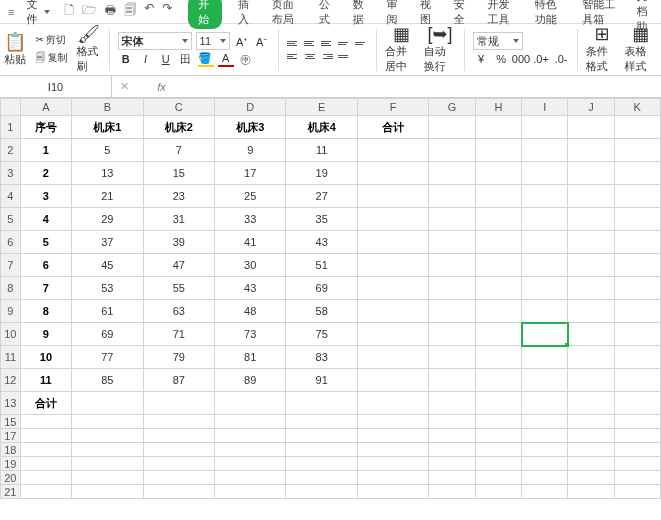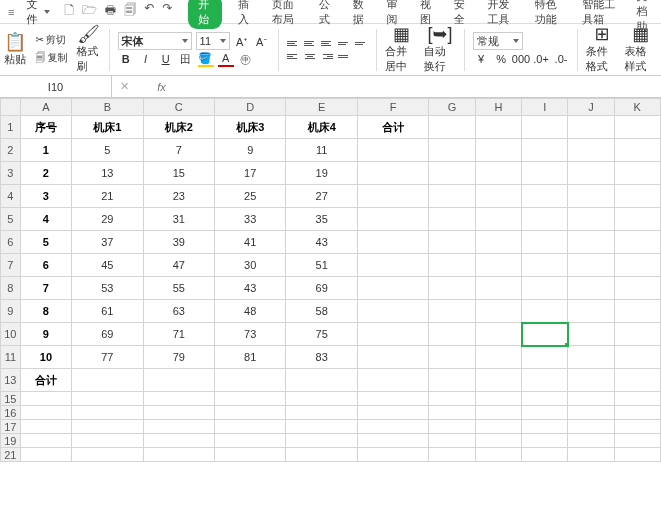--- a/index.html
+++ b/index.html
@@ -410,20 +410,34 @@
           <td class="bAll rowtall">79</td>
           <td class="bAll rowtall">81</td>
           <td class="bAll rowtall">83</td>
           <td class="bAll rowtall"></td>
           <td></td>
           <td></td>
           <td></td>
           <td></td>
           <td></td>
         </tr>
+  <tr>
+          <th class="row-hdr">12</th>
+          <td class="bAll rowtall bold">11</td>
+          <td class="bAll rowtall">85</td>
+          <td class="bAll rowtall">87</td>
+          <td class="bAll rowtall">89</td>
+          <td class="bAll rowtall">91</td>
+          <td class="bAll rowtall"></td>
+          <td></td>
+          <td></td>
+          <td></td>
+          <td></td>
+          <td></td>
+        </tr>
 
   <tr>
           <th class="row-hdr">13</th>
           <td class="bAll rowtall bold">合计</td>
           <td class="bAll rowtall"></td>
           <td class="bAll rowtall"></td>
           <td class="bAll rowtall"></td>
           <td class="bAll rowtall"></td>
           <td class="bAll rowtall"></td>
           <td></td>
@@ -441,49 +455,63 @@
           <td class="rowshort"></td>
           <td class="rowshort"></td>
           <td class="rowshort"></td>
           <td class="rowshort"></td>
           <td class="rowshort"></td>
           <td class="rowshort"></td>
           <td class="rowshort"></td>
           <td class="rowshort"></td>
         </tr>
   <tr>
-          <th class="row-hdr">16</th>
-          <td class="rowshort"></td>
-          <td class="rowshort"></td>
-          <td class="rowshort"></td>
-          <td class="rowshort"></td>
-          <td class="rowshort"></td>
-          <td class="rowshort"></td>
-          <td class="rowshort"></td>
-          <td class="rowshort"></td>
-          <td class="rowshort"></td>
-          <td class="rowshort"></td>
-          <td class="rowshort"></td>
-        </tr>
-  <tr>
           <th class="row-hdr">17</th>
           <td class="rowshort"></td>
           <td class="rowshort"></td>
           <td class="rowshort"></td>
           <td class="rowshort"></td>
           <td class="rowshort"></td>
           <td class="rowshort"></td>
           <td class="rowshort"></td>
           <td class="rowshort"></td>
           <td class="rowshort"></td>
           <td class="rowshort"></td>
           <td class="rowshort"></td>
         </tr>
   <tr>
+          <th class="row-hdr">18</th>
+          <td class="rowshort"></td>
+          <td class="rowshort"></td>
+          <td class="rowshort"></td>
+          <td class="rowshort"></td>
+          <td class="rowshort"></td>
+          <td class="rowshort"></td>
+          <td class="rowshort"></td>
+          <td class="rowshort"></td>
+          <td class="rowshort"></td>
+          <td class="rowshort"></td>
+          <td class="rowshort"></td>
+        </tr>
+  <tr>
           <th class="row-hdr">19</th>
+          <td class="rowshort"></td>
+          <td class="rowshort"></td>
+          <td class="rowshort"></td>
+          <td class="rowshort"></td>
+          <td class="rowshort"></td>
+          <td class="rowshort"></td>
+          <td class="rowshort"></td>
+          <td class="rowshort"></td>
+          <td class="rowshort"></td>
+          <td class="rowshort"></td>
+          <td class="rowshort"></td>
+        </tr>
+  <tr>
+          <th class="row-hdr">20</th>
           <td class="rowshort"></td>
           <td class="rowshort"></td>
           <td class="rowshort"></td>
           <td class="rowshort"></td>
           <td class="rowshort"></td>
           <td class="rowshort"></td>
           <td class="rowshort"></td>
           <td class="rowshort"></td>
           <td class="rowshort"></td>
           <td class="rowshort"></td>

